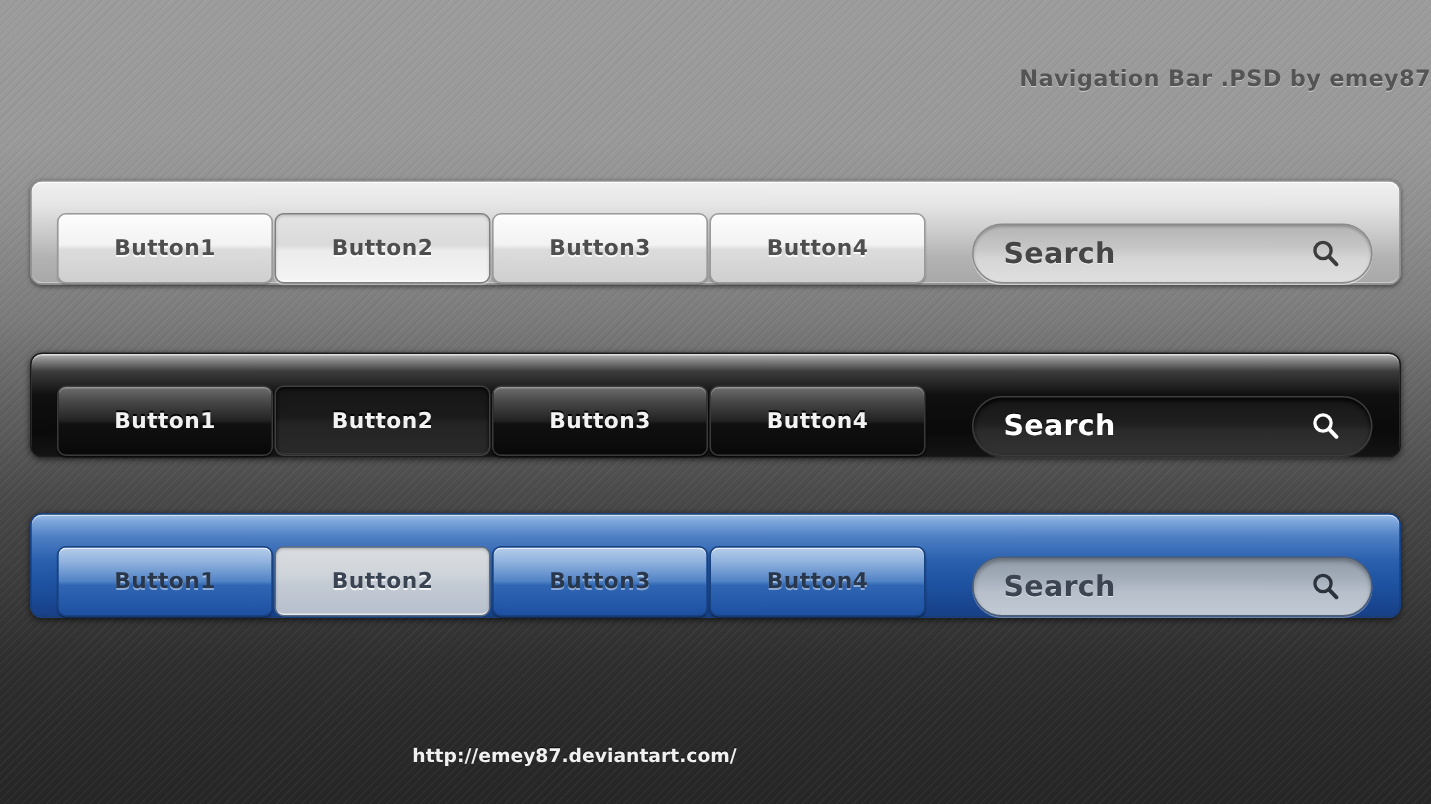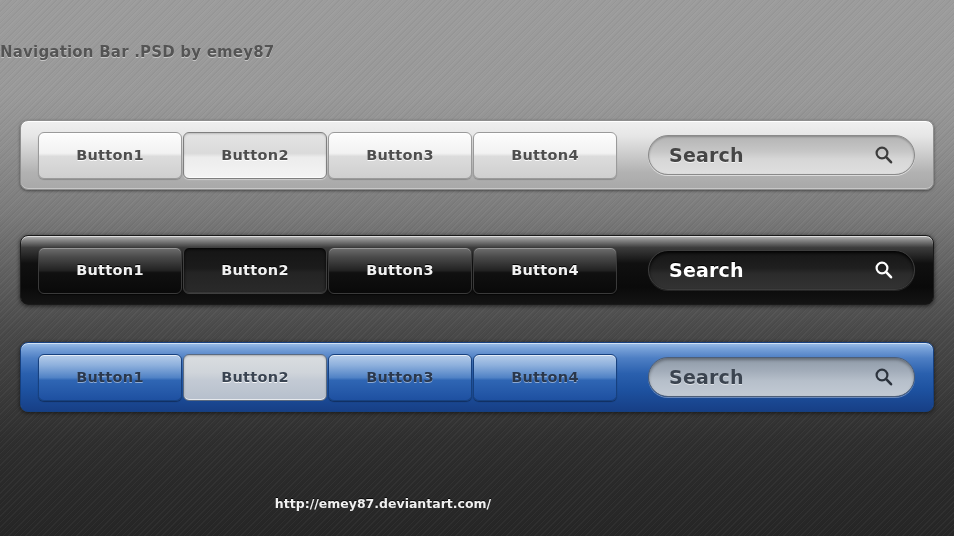--- a/index.html
+++ b/index.html
@@ -48,21 +48,21 @@
     pointer-events: none;
     z-index: 1;
   }
 
   
   .title {
     position: absolute;
     top: 43px;
     left: 0;
     width: 954px;
-    text-align: left;
+    text-align: right;
     font-size: 15px;
     font-weight: bold;
     color: #545454;
     text-shadow: 0 1px 0 rgba(255,255,255,0.45);
     letter-spacing: 0.2px;
     z-index: 3;
   }
 
   
   .footer {
@@ -81,21 +81,21 @@
   
   .navbar {
     position: absolute;
     left: 20px;
     width: 914px;
     height: 70px;
     border-radius: 8px;
     z-index: 2;
     box-sizing: border-box;
     display: flex;
-    align-items: center;
+    align-items: flex-end;
   }
   .btn-group {
     display: flex;
     margin-left: 17px;
   }
   .nav-btn {
     width: 144px;
     height: 47px;
     border-radius: 6px;
     box-sizing: border-box;

